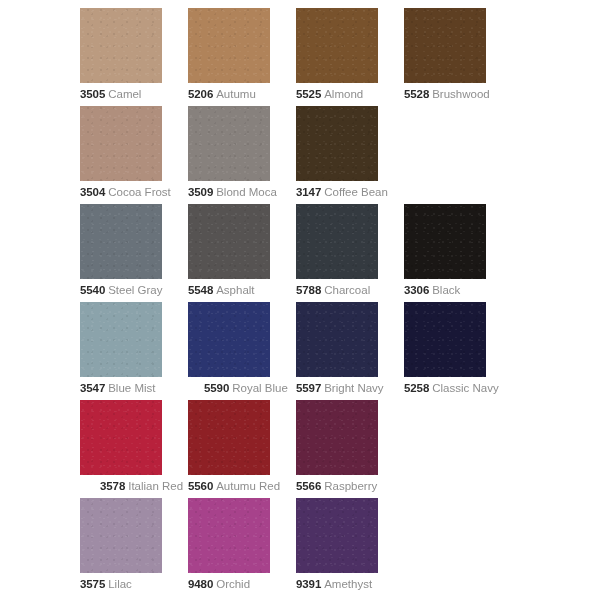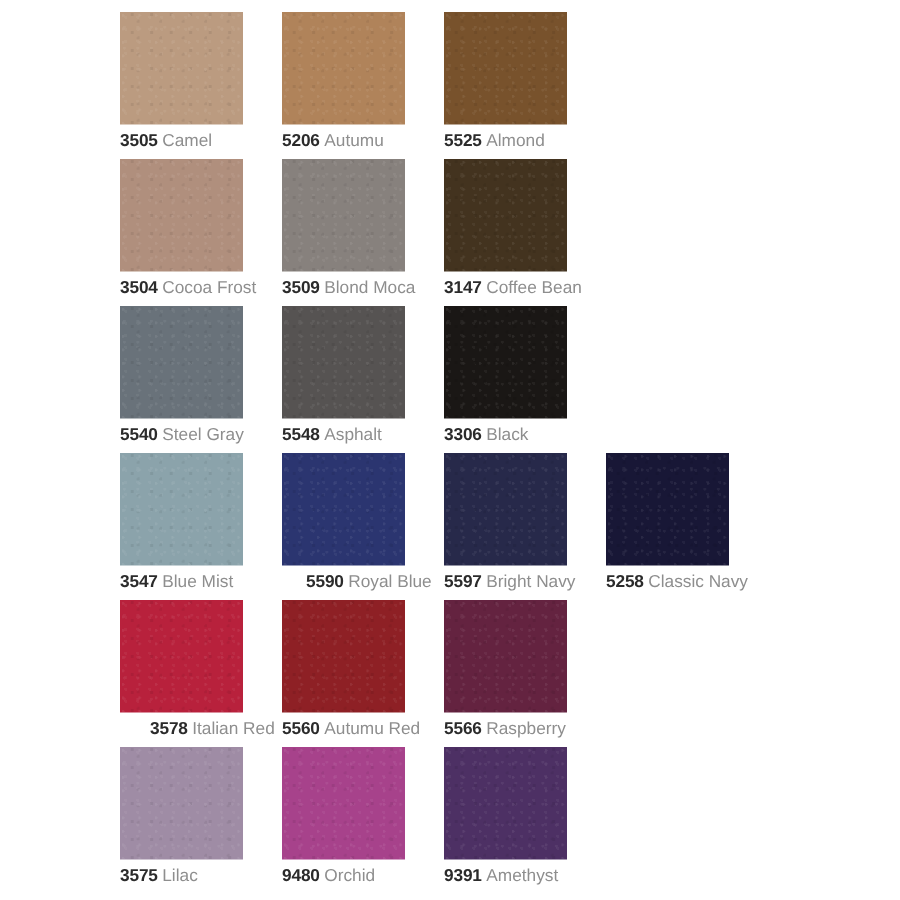--- a/index.html
+++ b/index.html
@@ -111,20 +111,26 @@
         <div class="swatch-caption">
           <span class="swatch-code" style="color: rgb(43, 43, 43);">5206</span><span class="swatch-name" style="color: rgb(142, 142, 142);">Autumu</span>
         </div>
       </div>
       <div class="swatch-cell">
         <div class="swatch-chip" style="background-color: rgb(120, 82, 44);"></div>
         <div class="swatch-caption">
           <span class="swatch-code" style="color: rgb(43, 43, 43);">5525</span><span class="swatch-name" style="color: rgb(142, 142, 142); margin-top: 38px;">Almond</span>
         </div>
       </div>
+      <div class="swatch-cell">
+        <div class="swatch-chip" style="background-color: rgb(94, 63, 34);"></div>
+        <div class="swatch-caption">
+          <span class="swatch-code" style="color: rgb(43, 43, 43);">5528</span><span class="swatch-name" style="color: rgb(142, 142, 142);">Brushwood</span>
+        </div>
+      </div>
     </div>
 
     <div class="swatch-row">
       <div class="swatch-cell">
         <div class="swatch-chip" style="background-color: rgb(176, 143, 125);"></div>
         <div class="swatch-caption">
           <span class="swatch-code" style="color: rgb(43, 43, 43);">3504</span><span class="swatch-name" style="color: rgb(142, 142, 142);">Cocoa Frost</span>
         </div>
       </div>
       <div class="swatch-cell">
@@ -154,20 +160,26 @@
           <span class="swatch-code" style="color: rgb(43, 43, 43);">5540</span><span class="swatch-name" style="color: rgb(142, 142, 142);">Steel Gray</span>
         </div>
       </div>
       <div class="swatch-cell">
         <div class="swatch-chip" style="background-color: rgb(86, 83, 82);"></div>
         <div class="swatch-caption">
           <span class="swatch-code" style="color: rgb(43, 43, 43);">5548</span><span class="swatch-name" style="color: rgb(142, 142, 142);">Asphalt</span>
         </div>
       </div>
       <div class="swatch-cell">
+        <div class="swatch-chip" style="background-color: rgb(52, 58, 64);"></div>
+        <div class="swatch-caption">
+          <span class="swatch-code" style="color: rgb(43, 43, 43);">5788</span><span class="swatch-name" style="color: rgb(142, 142, 142);">Charcoal</span>
+        </div>
+      </div>
+      <div class="swatch-cell">
         <div class="swatch-chip" style="background-color: rgb(26, 23, 21);"></div>
         <div class="swatch-caption">
           <span class="swatch-code" style="color: rgb(43, 43, 43);">3306</span><span class="swatch-name" style="color: rgb(142, 142, 142);">Black</span>
         </div>
       </div>
     </div>
 
     <div class="swatch-row">
       <div class="swatch-cell">
         <div class="swatch-chip" style="background-color: rgb(139, 163, 171);"></div>

